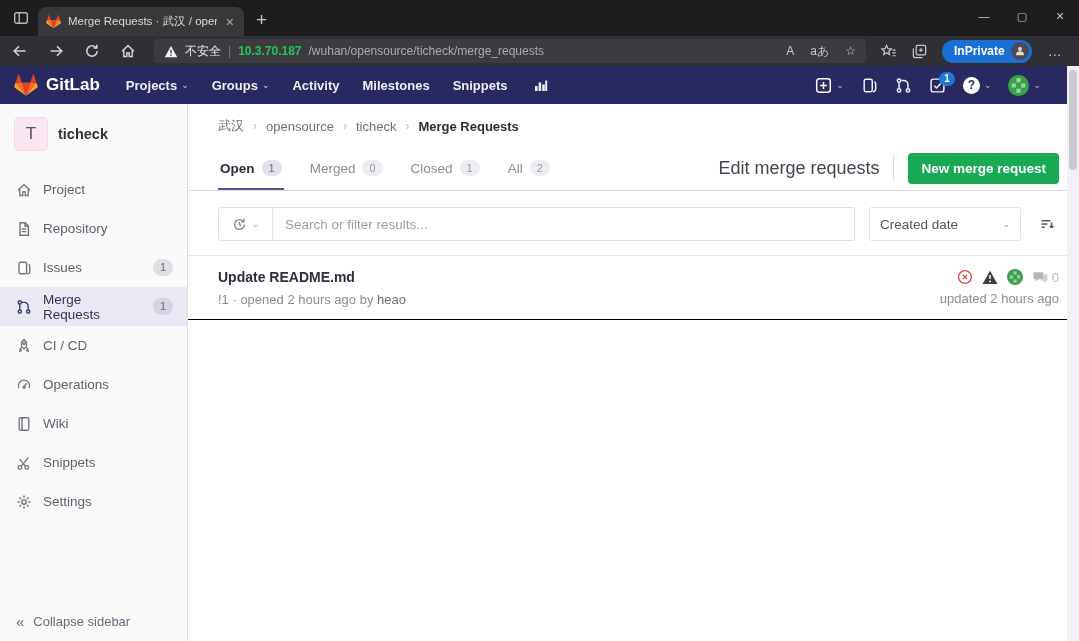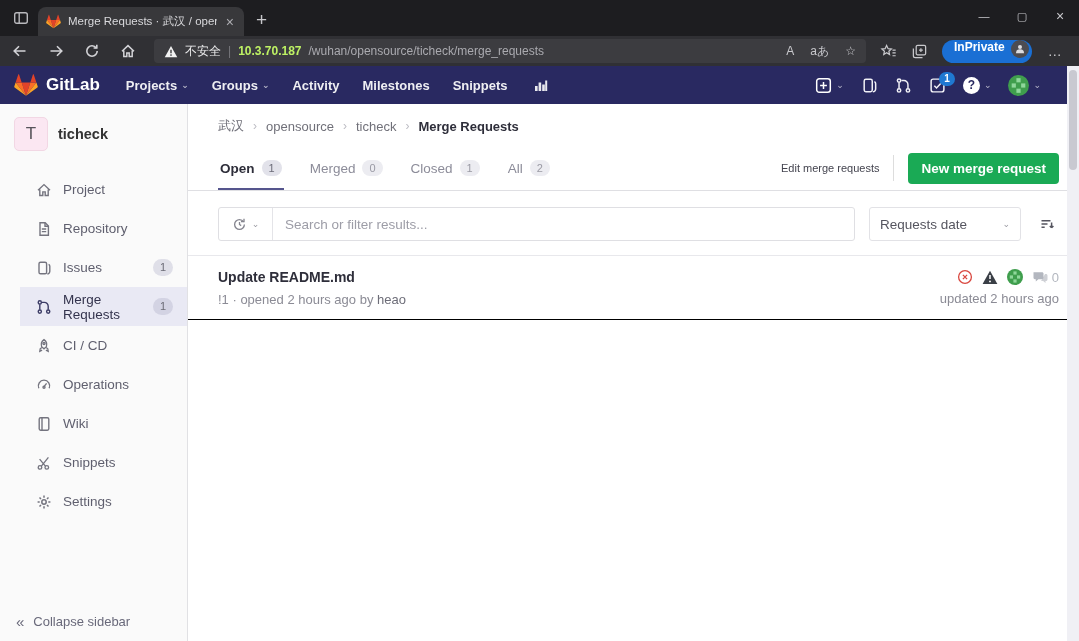--- a/index.html
+++ b/index.html
@@ -17,25 +17,25 @@
   .win-controls { position:absolute; right:0; top:0; height:32px; display:flex; align-items:center; }
   .win-btn { width:38px; text-align:center; color:#c9c9cd; font-size:11px; }
   .win-btn.close { font-size:14px; }
 
   .browser-toolbar { height:30px; background:#303034; display:flex; align-items:center; padding:0 4px; gap:4px; }
   .nav-btn { width:32px; height:26px; display:flex; align-items:center; justify-content:center; color:#d2d2d6; }
   .addressbar { flex:0 0 712px; height:24px; margin-left:6px; background:#3c3c40; border-radius:4px; display:flex; align-items:center; padding:0 10px; gap:7px; }
   .sec-warn { color:#f2f2f2; }
   .sec-label { color:#ededee; font-size:12px; }
   .url-divider { color:#77777c; font-size:12px; }
-  .url-host { color:#bef264; font-size:12px; font-weight:700; }
+  .url-host { color:#22c55e; font-size:12px; font-weight:700; }
   .url-path { color:#aaaaaf; font-size:12px; }
   .addr-icons { margin-left:auto; display:flex; align-items:center; gap:16px; color:#c8c8cc; font-size:12px; }
   .toolbar-right { margin-left:10px; display:flex; align-items:center; gap:14px; }
-  .inprivate-pill { height:23px; border-radius:12px; background:#1a6fd4; display:flex; gap:6px; padding:0 3px 0 12px; }
+  .inprivate-pill { height:23px; border-radius:12px; background:#1a6fd4; display:flex; align-items:center; gap:6px; padding:0 3px 0 12px; }
   .inprivate-label { color:#fff; font-size:12px; font-weight:600; }
   .inprivate-avatar { width:18px; height:18px; border-radius:50%; background:#4c4c52; display:flex; align-items:center; justify-content:center; }
   .dots-btn { color:#c9c9cd; font-size:14px; letter-spacing:1px; margin-left:2px; }
 
   
   .browser-page { position:relative; height:575px; }
   .page-scrollbar { position:absolute; top:0; right:0; width:12px; height:100%; background:#f0f0f5; z-index:30; }
   .page-scrollbar .thumb { position:absolute; top:4px; left:2px; width:8px; height:100px; border-radius:4px; background:#c9c9d1; }
 
   .gl-navbar { height:38px; background:#292961; display:flex; align-items:center; padding:0 24px 0 14px; color:#fff; }
@@ -54,21 +54,21 @@
   .help-wrap, .avatar-wrap { display:flex; align-items:center; gap:4px; }
   .help-circle { width:17px; height:17px; border-radius:50%; background:#fff; color:#292961; font-size:12px; font-weight:700; display:flex; align-items:center; justify-content:center; }
 
   .gl-body { display:flex; height:537px; }
 
   
   .sidebar { width:188px; flex:0 0 188px; background:#fafafa; border-right:1px solid #e1e1e4; position:relative; }
   .context-header { display:flex; align-items:center; gap:10px; padding:13px 14px 12px 14px; }
   .project-avatar { width:34px; height:34px; border-radius:5px; background:#fbe7f2; border:1px solid #f2d7e4; color:#56535a; font-size:17px; display:flex; align-items:center; justify-content:center; }
   .project-name { font-size:14.5px; font-weight:600; color:#333; }
-  .sb-items { margin-top:7px;padding-left:20px; }
+  .sb-items { margin-top:7px; }
   .sb-item { height:39px; display:flex; align-items:center; gap:11px; padding:0 14px 0 16px; color:#5f5f6e; font-size:13.5px; }
   .sb-item .sb-icon { color:#74747f; }
   .sb-item.active { background:#e9e9f4; color:#33334d; }
   .sb-item.active .sb-icon { color:#3c3c66; }
   .sb-badge { margin-left:auto; background:#dfdfe8; color:#6b6b75; font-size:11px; border-radius:9px; padding:1px 7px; line-height:1.35; }
   .sb-item.active .sb-badge { background:#d3d3e3; }
   .collapse-row { position:absolute; left:0; bottom:0; width:100%; display:flex; align-items:center; gap:9px; padding:12px 16px; color:#69697a; font-size:13px; }
   .collapse-chevrons { font-size:15px; color:#69697a; line-height:1; }
 
   
@@ -77,21 +77,21 @@
   .crumb-sep { color:#bdbdc4; font-size:12px; }
   .crumb-current { color:#2e2e3a; font-weight:700; }
 
   .tabs-row { display:flex; align-items:center; padding:0 20px 0 30px; border-bottom:1px solid #dfdfe3; height:45px; }
   .state-tab { display:flex; align-items:center; gap:7px; padding:13px 2px; margin-right:24px; font-size:13.5px; color:#8c8c99; position:relative; }
   .state-tab .count-badge { background:#ececf1; color:#9a9aa4; border-radius:9px; font-size:11px; padding:1px 7px; line-height:1.35; }
   .state-tab.active { color:#2e2e3a; font-weight:700; }
   .state-tab.active .count-badge { background:#e2e2ea; color:#6b6b78; font-weight:400; }
   .state-tab.active::after { content:""; position:absolute; left:0; right:0; bottom:-1px; height:2px; background:#55558d; }
   .tabs-actions { margin-left:auto; display:flex; align-items:center; gap:14px; }
-  .edit-mr-btn { font-size:11px; color:#44444f; }
+  .edit-mr-btn { font-size:18px; color:#44444f; }
   .v-sep { width:1px; height:26px; background:#ddd; }
   .new-mr-btn { background:#1aaa55; color:#fff; font-size:13.5px; font-weight:600; border:none; border-radius:4px; padding:8px 13px; }
 
   .filter-row { display:flex; align-items:center; gap:14px; padding:16px 20px 12px 30px; }
   .filter-input { flex:1; height:34px; border:1px solid #dfdfe3; border-radius:3px; background:#fff; display:flex; align-items:center; }
   .history-seg { width:54px; height:100%; display:flex; align-items:center; justify-content:center; gap:5px; color:#84848e; border-right:1px solid #e4e4e8; }
   .history-caret { font-size:9px; color:#9a9aa2; }
   .filter-ph { margin-left:12px; font-size:13.5px; color:#9d9da7; }
   .sort-dd { width:152px; height:34px; border:1px solid #e2e2e6; border-radius:3px; display:flex; align-items:center; justify-content:space-between; padding:0 10px; font-size:13.5px; color:#55555f; }
   .sort-dd .gl-caret2 { font-size:9px; color:#9a9aa2; }
@@ -428,21 +428,21 @@
             <svg width="15" height="15" viewBox="0 0 16 16" fill="none" stroke="currentColor" stroke-width="1.4">
                 <path d="M13.2 8A5.2 5.2 0 1 1 8 2.8c1.9 0 3.5 1 4.5 2.4"></path>
                 <path d="M12.8 1.8v3.2H9.6"></path>
                 <path d="M8 5.4V8l1.8 1.2"></path>
               </svg>
             <span class="history-caret">⌄</span>
           </span>
           <span class="filter-ph">Search or filter results...</span>
         </div>
         <div class="sort-dd">
-          <span>Requests date</span>
+          <span>Created date</span>
           <span class="gl-caret2">⌄</span>
         </div>
         <span class="sort-dir-btn">
           <svg width="16" height="16" viewBox="0 0 16 16" fill="none" stroke="currentColor" stroke-width="1.5">
               <path d="M2.5 4.8h9M2.5 8h6M2.5 11.2h3.2M12.6 6.4v5.4M12.6 11.8l-1.8-1.8M12.6 11.8l1.8-1.8"></path>
             </svg>
         </span>
       </div>
 
       <div class="mr-list">

